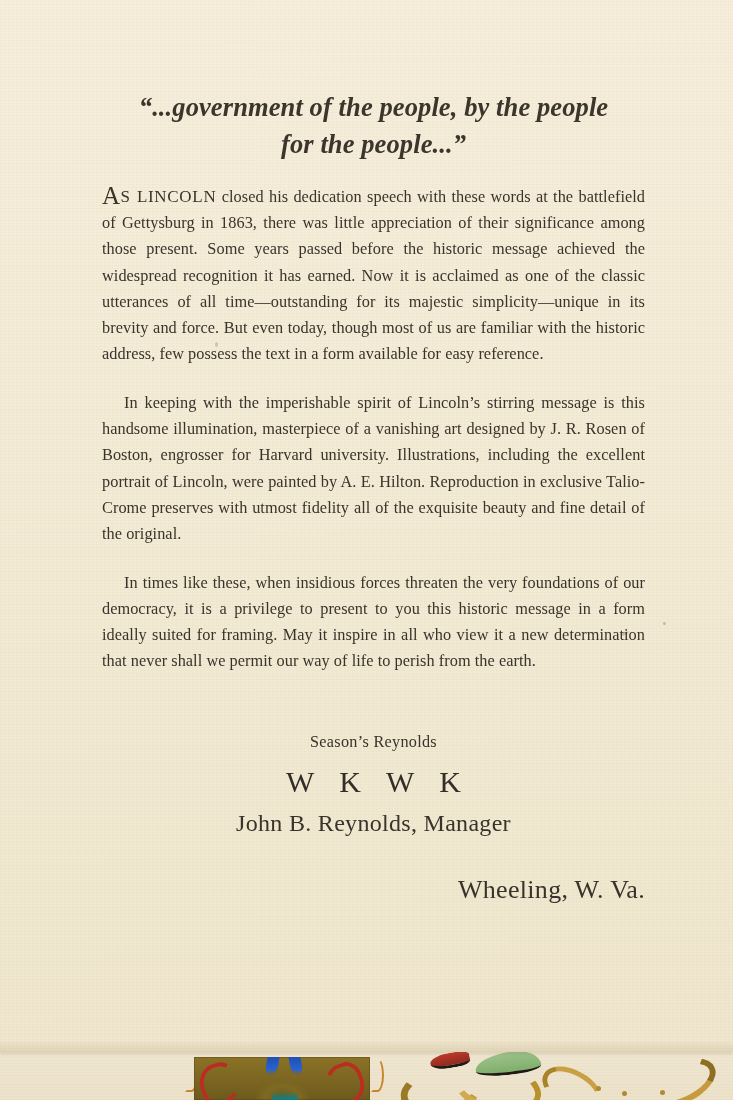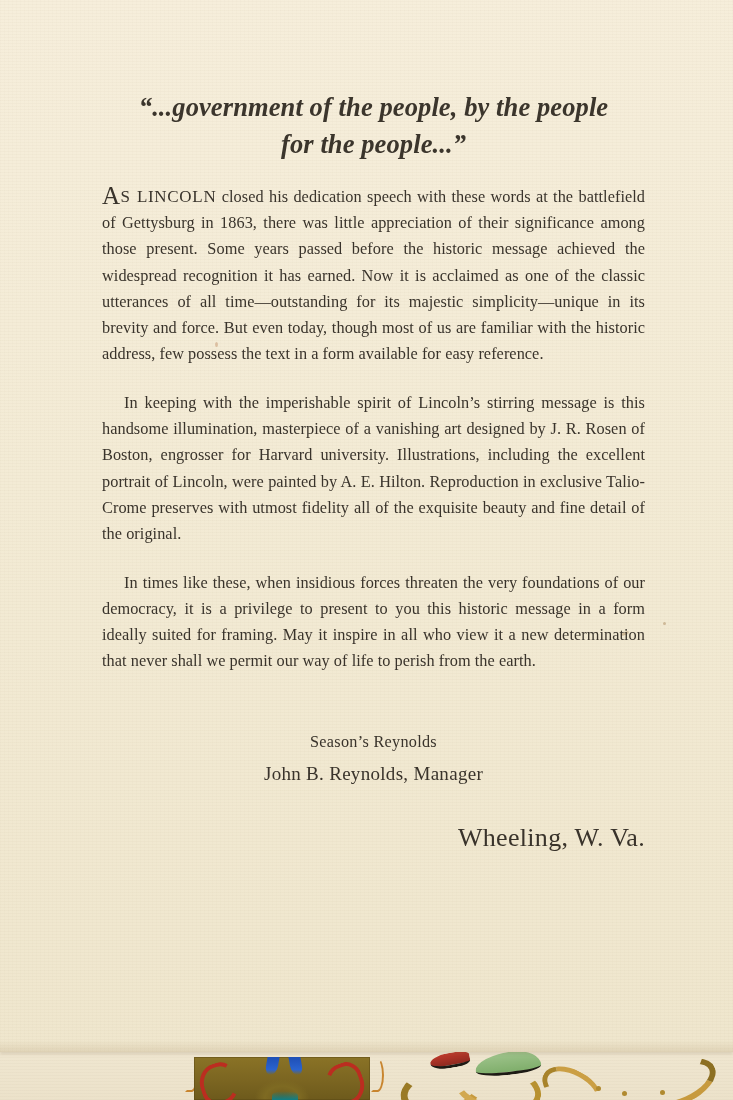--- a/index.html
+++ b/index.html
@@ -259,21 +259,21 @@
   }
   .sign-call {
     margin-top: 13px;
     font-size: 30px;
     letter-spacing: 9px;
     padding-left: 9px;
     color: #332e27;
   }
   .sign-manager {
     margin-top: 11px;
-    font-size: 19px;
+    font-size: 24px;
     letter-spacing: 0.3px;
     color: #39332b;
   }
   .sign-city {
     margin-top: 38px;
     text-align: right;
     font-size: 26px;
     letter-spacing: 0.3px;
     color: #39332b;
   }
@@ -326,20 +326,21 @@
 
         <p class="para first"><span class="dropcap">A</span><span class="smallcaps">S LINCOLN</span><span> closed his dedication speech with these words at the battlefield of Gettysburg in 1863, there was little appreciation of their significance among those present.  Some years passed before the historic message achieved the widespread recognition it has earned.  Now it is acclaimed as one of the classic utterances of all time—outstanding for its majestic simplicity—unique in its brevity and force.  But even today, though most of us are familiar with the historic address, few possess the text in a form available for easy reference.</span></p>
 
         <p class="para">In keeping with the imperishable spirit of Lincoln’s stirring message is this handsome illumination, masterpiece of a vanishing art designed by J. R. Rosen of Boston, engrosser for Harvard university.  Illustrations, including the excellent portrait of Lincoln, were painted by A. E. Hilton.  Reproduction in exclusive Talio-Crome preserves with utmost fidelity all of the exquisite beauty and fine detail of the original.</p>
 
         <p class="para">In times like these, when insidious forces threaten the very foundations of our democracy, it is a privilege to present to you this historic message in a form ideally suited for framing.  May it inspire in all who view it a new determination that never shall we permit our way of life to perish from the earth.</p>
       </div>
 
       <div class="sign">
         <div class="sign-greeting">Season’s Reynolds</div>
+        <div class="sign-call">W K W K</div>
         <div class="sign-manager">John B. Reynolds, Manager</div>
       </div>
 
       <div class="sign-city">Wheeling, W. Va.</div>
 
     </div>
   </div>
 </div>
 
 </body></html>

